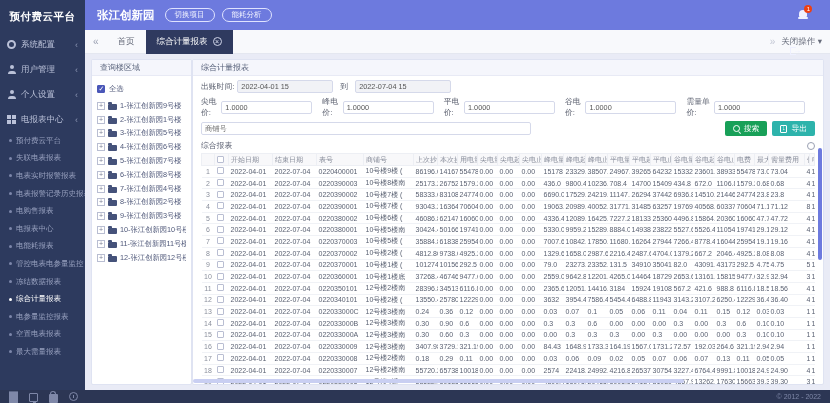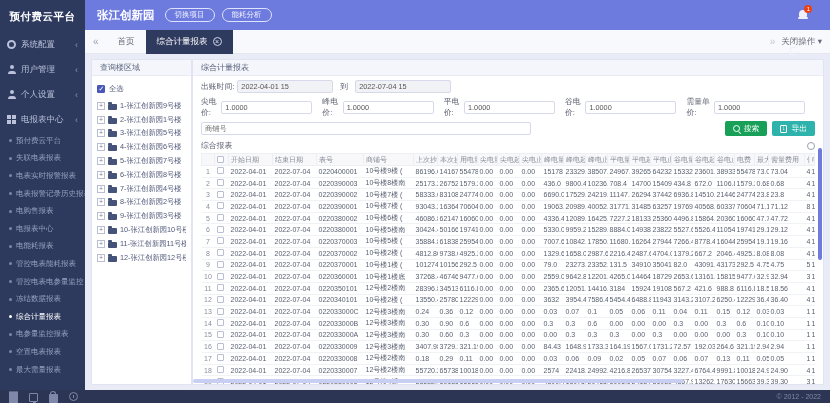--- a/index.html
+++ b/index.html
@@ -174,24 +174,20 @@
           <div class="sub-item">
             <span class="dot"></span>
             <span>电报表中心</span>
           </div>
 
           <div class="sub-item">
             <span class="dot"></span>
             <span>电能耗报表</span>
           </div>
 
-          <div class="sub-item">
-            <span class="dot"></span>
-            <span>管控电表能耗报表</span>
-          </div>
 
           <div class="sub-item">
             <span class="dot"></span>
             <span>管控电表电参量监控</span>
           </div>
 
           <div class="sub-item">
             <span class="dot"></span>
             <span>冻结数据报表</span>
           </div>

